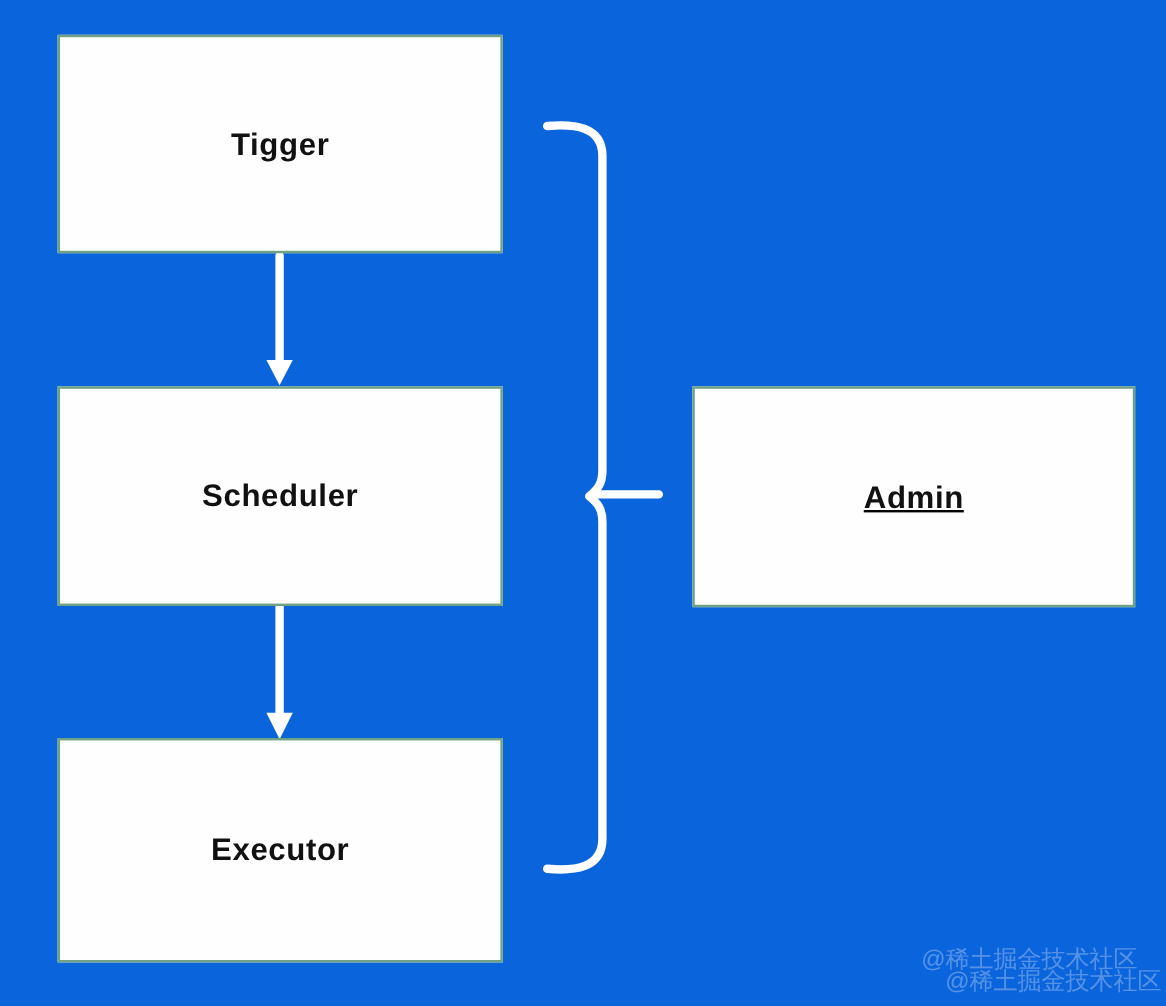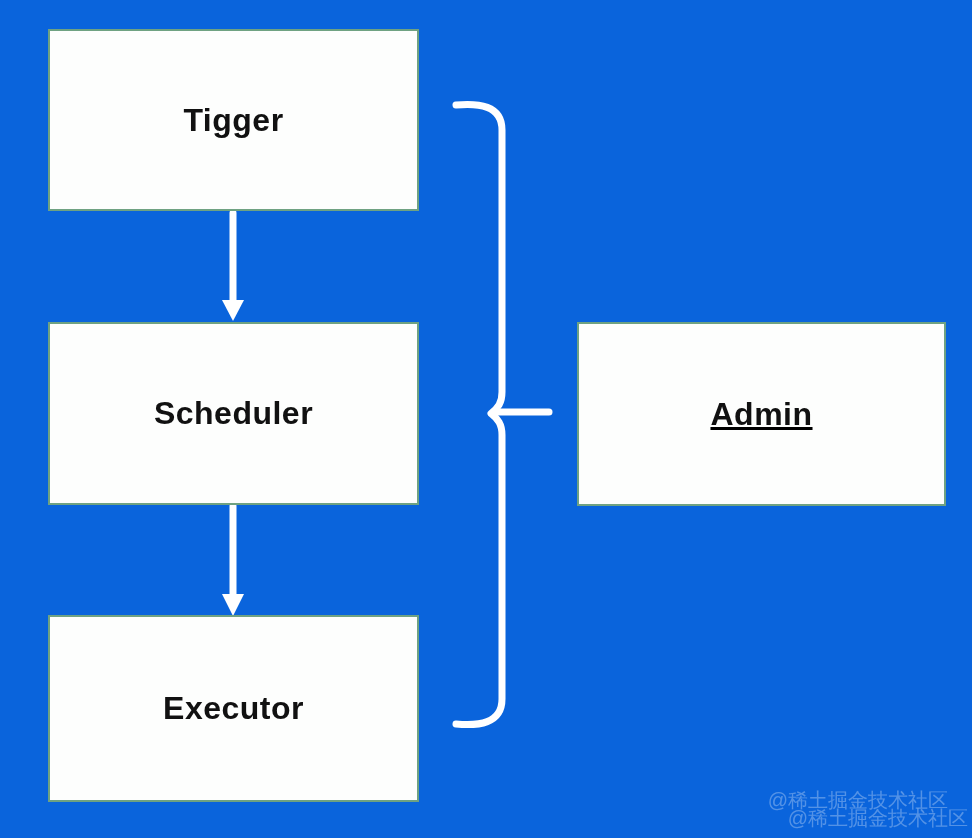--- a/index.html
+++ b/index.html
@@ -31,21 +31,21 @@
   }
   .node {
     position: absolute;
     background: var(--node-fill);
     border: 2px solid var(--node-border);
     display: flex;
     align-items: center;
     justify-content: center;
   }
   .node span {
-    font-size: 32px;
+    font-size: 26px;
     font-weight: 700;
     color: var(--node-text);
     letter-spacing: 0.5px;
   }
   .node-tigger    { left: 48px;  top: 29px;  width: 371px; height: 182px; }
   .node-scheduler { left: 48px;  top: 322px; width: 371px; height: 183px; }
   .node-executor  { left: 48px;  top: 615px; width: 371px; height: 187px; }
   .node-admin     { left: 577px; top: 322px; width: 369px; height: 184px; text-decoration: underline; }
   .watermark {
     position: absolute;

